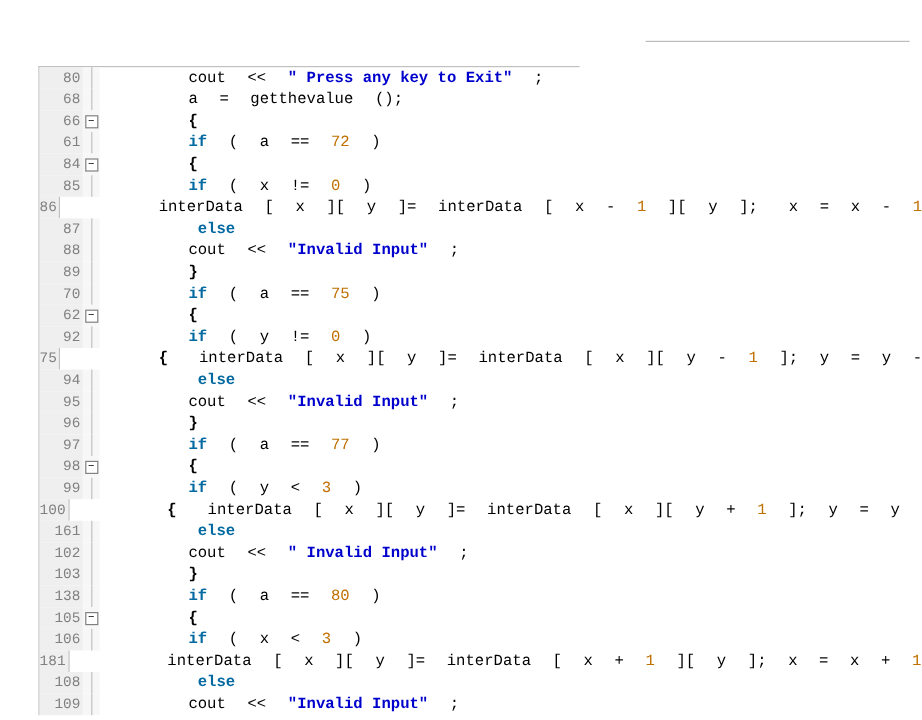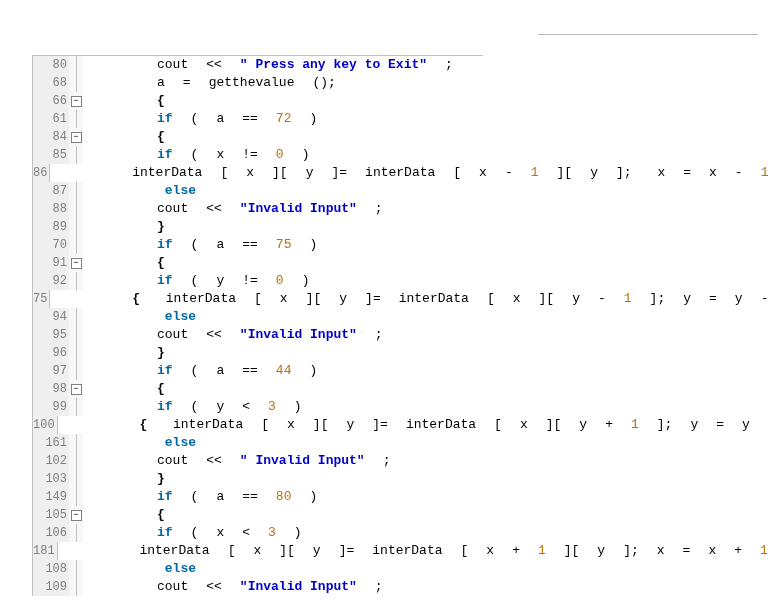--- a/index.html
+++ b/index.html
@@ -158,21 +158,21 @@
         <div class="codecell"><span class="indent" style="width: 48px;"></span><span class="brace">}</span></div>
       </div>
       <div class="row">
         <div class="lnum">70</div>
         <div class="fold-col">
           <div class="vline"></div>
         </div>
         <div class="codecell"><span class="indent" style="width: 48px;"></span><span class="kw">if</span><span class="sym">(</span><span class="id">a</span><span class="sym">==</span><span class="num">75</span><span class="sym">)</span></div>
       </div>
       <div class="row">
-        <div class="lnum">91</div>
+        <div class="lnum">62</div>
         <div class="fold-col">
           <div class="fold-box">−</div>
         </div>
         <div class="codecell"><span class="indent" style="width: 48px;"></span><span class="brace">{</span></div>
       </div>
       <div class="row">
         <div class="lnum">92</div>
         <div class="fold-col">
           <div class="vline"></div>
         </div>
@@ -204,21 +204,21 @@
         <div class="fold-col">
           <div class="vline"></div>
         </div>
         <div class="codecell"><span class="indent" style="width: 48px;"></span><span class="brace">}</span></div>
       </div>
       <div class="row">
         <div class="lnum">97</div>
         <div class="fold-col">
           <div class="vline"></div>
         </div>
-        <div class="codecell"><span class="indent" style="width: 48px;"></span><span class="kw">if</span><span class="sym">(</span><span class="id">a</span><span class="sym">==</span><span class="num">44</span><span class="sym">)</span></div>
+        <div class="codecell"><span class="indent" style="width: 48px;"></span><span class="kw">if</span><span class="sym">(</span><span class="id">a</span><span class="sym">==</span><span class="num">77</span><span class="sym">)</span></div>
       </div>
       <div class="row">
         <div class="lnum">98</div>
         <div class="fold-col">
           <div class="fold-box">−</div>
         </div>
         <div class="codecell"><span class="indent" style="width: 48px;"></span><span class="brace">{</span></div>
       </div>
       <div class="row">
         <div class="lnum">99</div>
@@ -249,21 +249,21 @@
         <div class="codecell"><span class="indent" style="width: 48px;"></span><span class="id">cout</span><span class="sym">&lt;&lt;</span><span class="str">" Invalid Input"</span><span class="sym">;</span></div>
       </div>
       <div class="row">
         <div class="lnum">103</div>
         <div class="fold-col">
           <div class="vline"></div>
         </div>
         <div class="codecell"><span class="indent" style="width: 48px;"></span><span class="brace">}</span></div>
       </div>
       <div class="row">
-        <div class="lnum">149</div>
+        <div class="lnum">138</div>
         <div class="fold-col">
           <div class="vline"></div>
         </div>
         <div class="codecell"><span class="indent" style="width: 48px;"></span><span class="kw">if</span><span class="sym">(</span><span class="id">a</span><span class="sym">==</span><span class="num">80</span><span class="sym">)</span></div>
       </div>
       <div class="row">
         <div class="lnum">105</div>
         <div class="fold-col">
           <div class="fold-box">−</div>
         </div>

